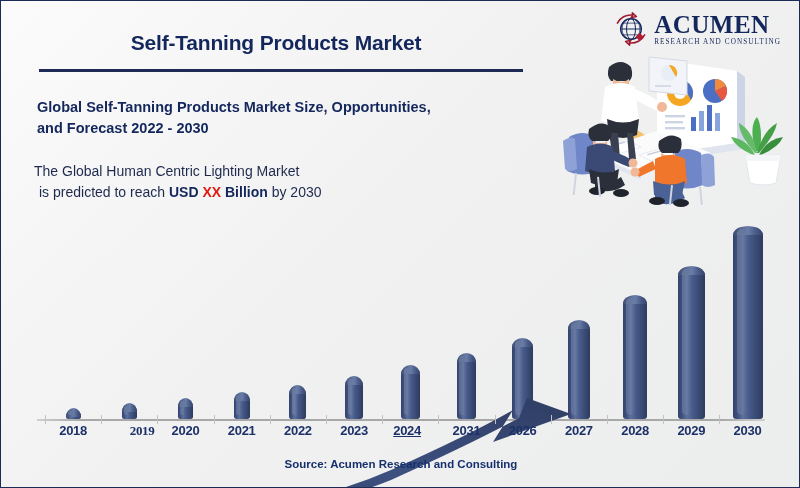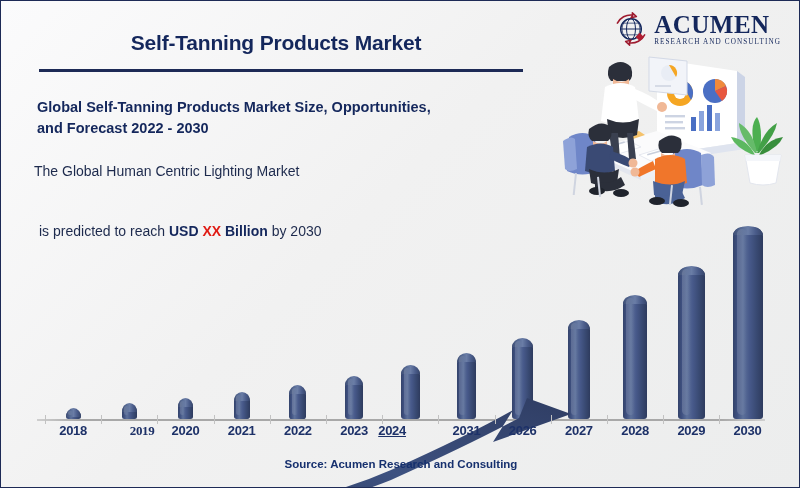--- a/index.html
+++ b/index.html
@@ -27,21 +27,21 @@
 
   .subtitle{
     position:absolute;left:36px;top:96px;width:440px;
     font-size:14.5px;font-weight:bold;color:#14275c;line-height:1.42;
   }
 
   .body-text{
     position:absolute;left:33px;top:160px;width:420px;
     font-size:14px;color:#1d2a4d;line-height:1.5;font-weight:400;
   }
-  .body-text .ind{display:inline-block;padding-left:5px;margin-top:39px;}
+  .body-text .ind{display:inline-block;padding-left:5px;}
   .nv{color:#14275c;font-weight:bold;}
   .rd{color:#e01b14;font-weight:bold;}
 
   .cagr{
     position:absolute;left:33px;top:222px;width:330px;
     font-size:14px;color:#1d2a4d;line-height:1.5;
   }
 
   
   .logo{position:absolute;right:18px;top:6px;height:44px;display:flex;align-items:center;gap:5px;}
@@ -271,21 +271,21 @@
         <div class="xlabel" style="left: 113px; width: 56.2px; font-family: Liberation Serif, serif;">2019</div>
         <div class="tick" style="left: 156.4px;"></div>
         <div class="xlabel" style="left: 156.4px; width: 56.2px;">2020</div>
         <div class="tick" style="left: 212.6px;"></div>
         <div class="xlabel" style="left: 212.6px; width: 56.2px;">2021</div>
         <div class="tick" style="left: 268.8px;"></div>
         <div class="xlabel" style="left: 268.8px; width: 56.2px;">2022</div>
         <div class="tick" style="left: 325px;"></div>
         <div class="xlabel" style="left: 325px; width: 56.2px;">2023</div>
         <div class="tick" style="left: 381.2px;"></div>
-        <div class="xlabel" style="left: 363px; width: 56.2px; text-decoration: underline;">2024</div>
+        <div class="xlabel" style="left: 378px; width: 56.2px; text-decoration: underline;">2024</div>
         <div class="tick" style="left: 437.4px;"></div>
         <div class="xlabel" style="left: 437.4px; width: 56.2px;">2031</div>
         <div class="tick" style="left: 493.6px;"></div>
         <div class="xlabel" style="left: 493.6px; width: 56.2px;">2026</div>
         <div class="tick" style="left: 549.8px;"></div>
         <div class="xlabel" style="left: 549.8px; width: 56.2px;">2027</div>
         <div class="tick" style="left: 606px;"></div>
         <div class="xlabel" style="left: 606px; width: 56.2px;">2028</div>
         <div class="tick" style="left: 662.2px;"></div>
         <div class="xlabel" style="left: 662.2px; width: 56.2px;">2029</div>

